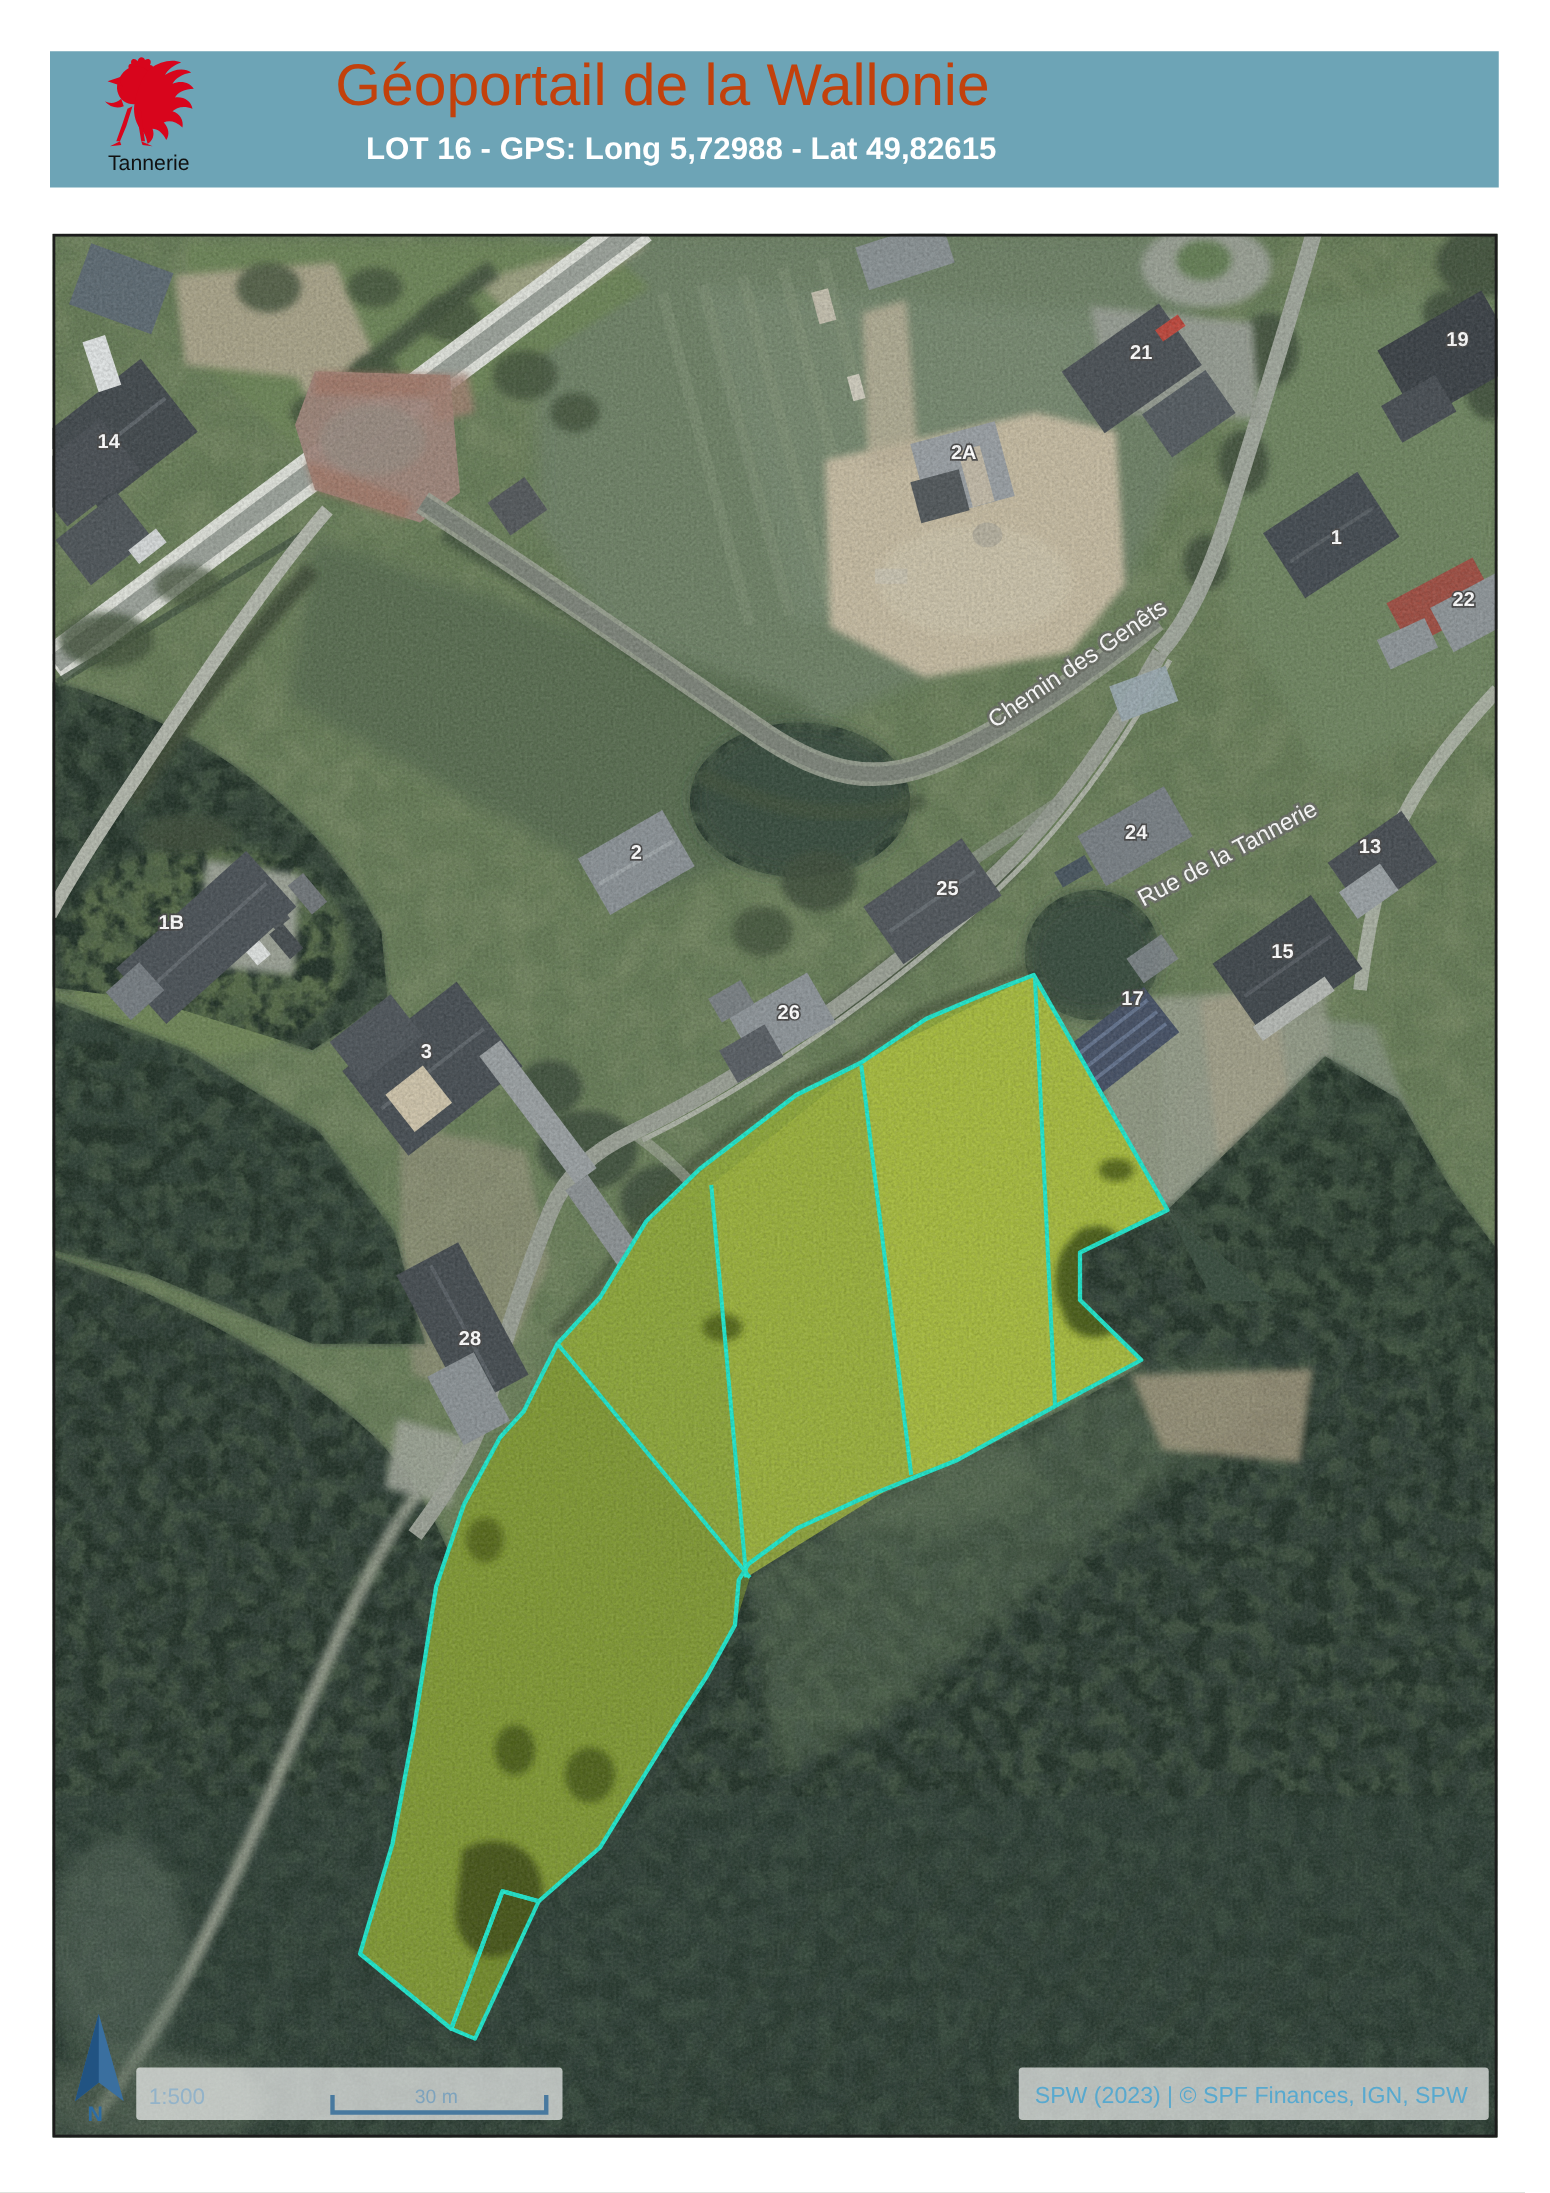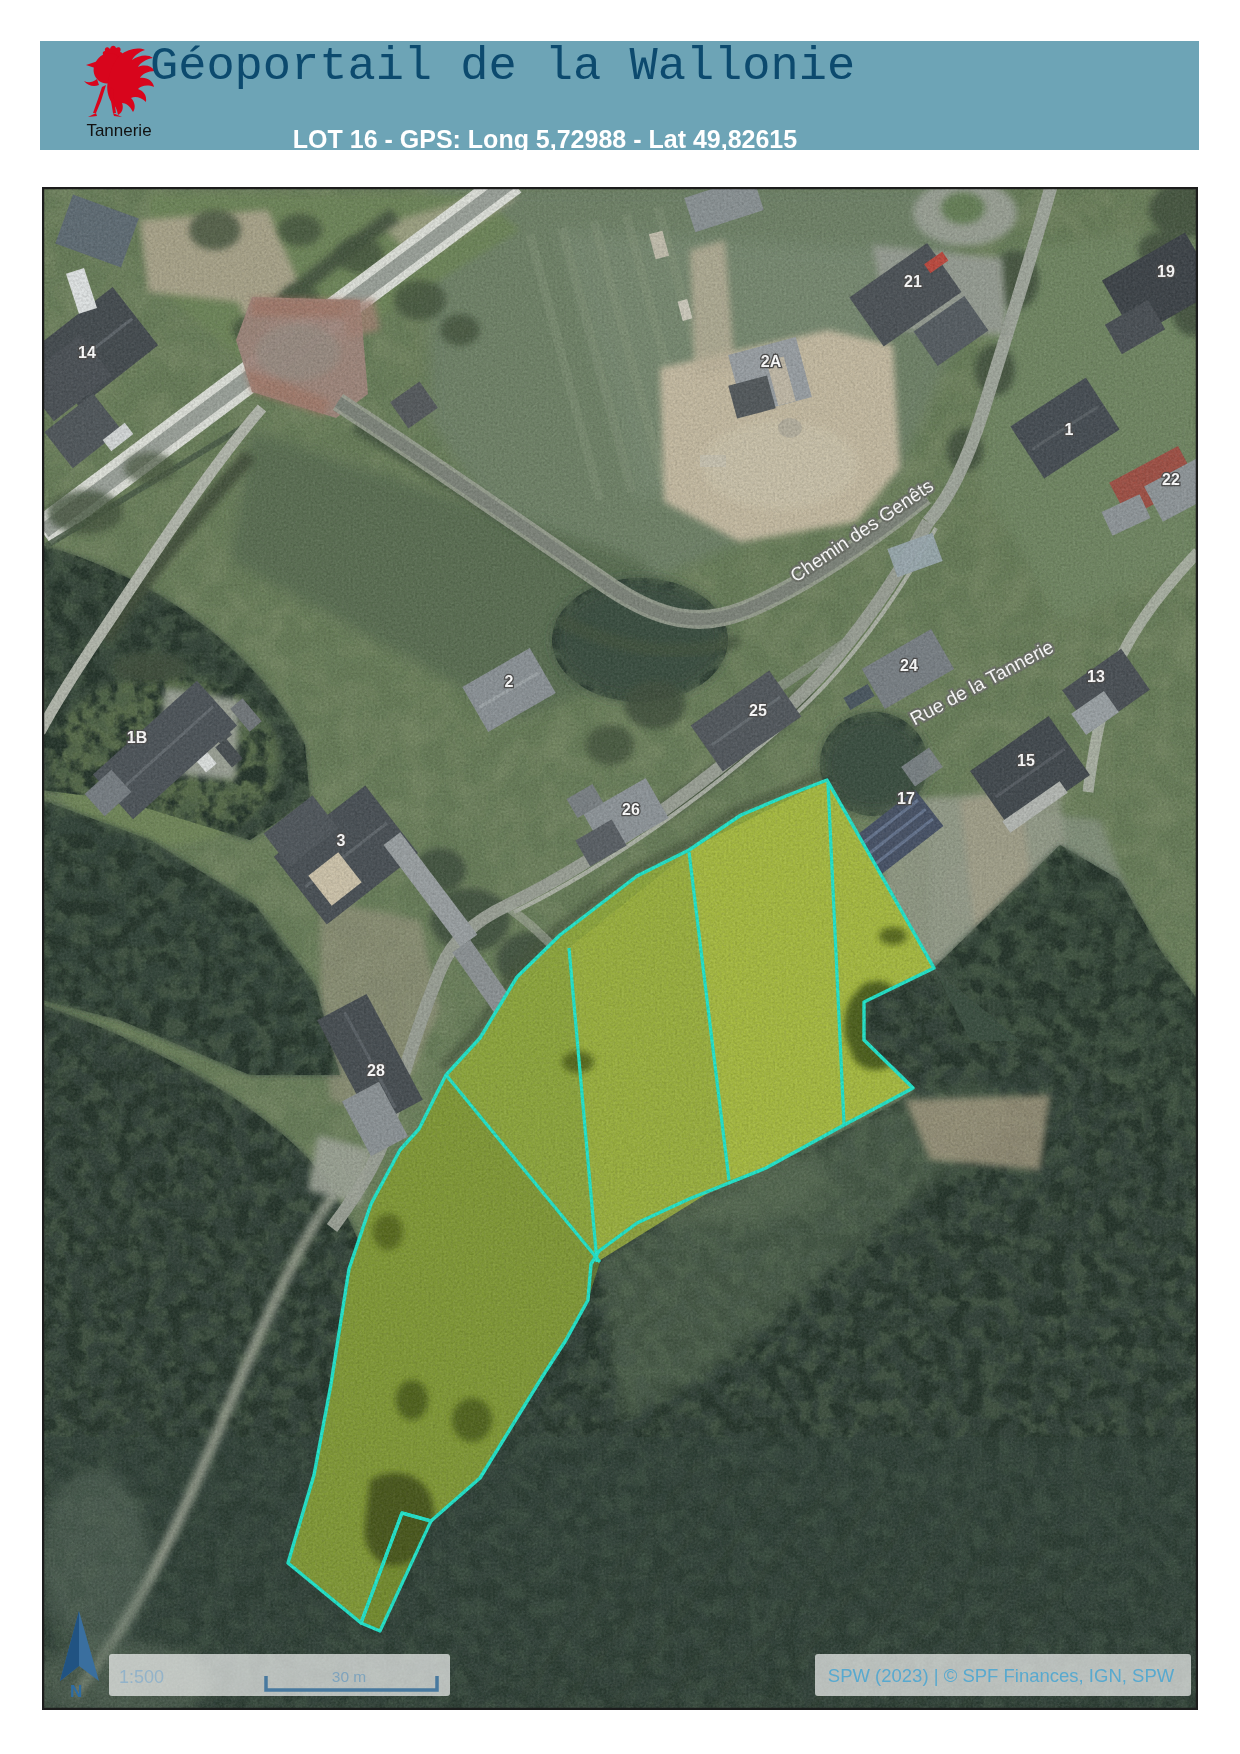--- a/index.html
+++ b/index.html
@@ -21,23 +21,23 @@
     <path d="M36,10 C44,4 54,2 61,5 C55,7 50,11 48,15 C55,10 64,9 69,13 C62,14 56,18 54,22 C61,19 68,21 71,26 C64,26 58,29 56,33 C63,32 69,36 70,42 C63,39 57,41 54,44 C60,46 63,51 62,57 C57,52 51,51 47,53 C51,57 52,63 49,67 C46,61 42,58 38,58 C40,63 38,68 34,70 C33,64 31,60 28,58 C24,52 22,44 24,36 C26,26 30,16 36,10 Z"></path>
     <path d="M22,40 L17,56 L12,68 L9,68 L14,54 L18,42 Z"></path>
     <path d="M26,42 L27,56 L29,68 L32,68 L30,54 L29,44 Z"></path>
     <path d="M12,68 L4,72 L13,71 Z"></path>
     <path d="M29,68 L38,72 L30,71 Z"></path>
   </g>
 </svg>
 
 <div style="position:absolute;left:74px;top:121px;width:90px;text-align:center;color:#111;font-size:17px;">Tannerie</div>
 
-<div style="position:absolute;left:150px;top:40px;width:760px;color:#0c4a6e;font-size:47px;font-family:Liberation Mono, monospace;">Géoportail de la Wallonie</div>
-
-<div style="position:absolute;left:150px;top:105px;width:790px;text-align:center;color:#fff;font-size:25px;font-weight:bold;margin-top:20px;">LOT 16 - GPS: Long 5,72988 - Lat 49,82615</div>
+<div style="position:absolute;left:150px;top:40px;width:760px;text-align:center;color:#c2410c;font-size:47px;">Géoportail de la Wallonie</div>
+
+<div style="position:absolute;left:150px;top:105px;width:790px;text-align:center;color:#fff;font-size:25px;font-weight:bold;">LOT 16 - GPS: Long 5,72988 - Lat 49,82615</div>
 
 <svg id="map" style="position:absolute;left:42px;top:187px;" width="1156" height="1523" viewBox="42 187 1156 1523">
 <defs>
 <filter id="graindark" color-interpolation-filters="sRGB" x="-5%" y="-5%" width="110%" height="110%">
   <feTurbulence type="fractalNoise" baseFrequency="0.45" numOctaves="2" seed="11" result="n"></feTurbulence>
   <feColorMatrix in="n" type="matrix" values="0 0 0 0 0  0 0 0 0 0  0 0 0 0 0  1.0 1.0 1.0 0 -1.1"></feColorMatrix>
 </filter>
 <filter id="grainlight" color-interpolation-filters="sRGB" x="-5%" y="-5%" width="110%" height="110%">
   <feTurbulence type="fractalNoise" baseFrequency="0.45" numOctaves="2" seed="29" result="n"></feTurbulence>
   <feColorMatrix in="n" type="matrix" values="0 0 0 0 1  0 0 0 0 1  0 0 0 0 1  1.0 1.0 1.0 0 -1.1"></feColorMatrix>

